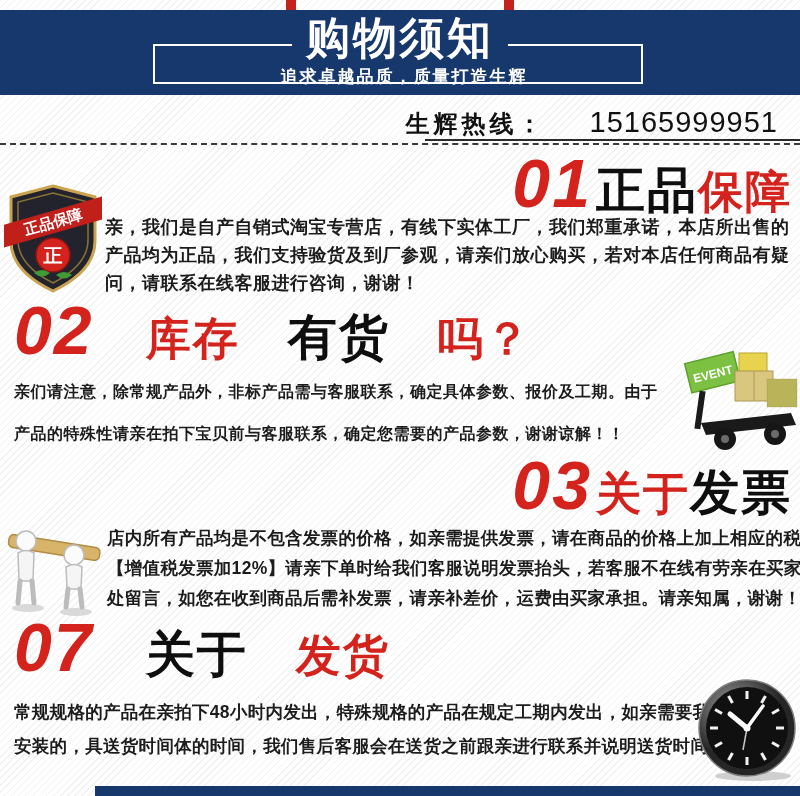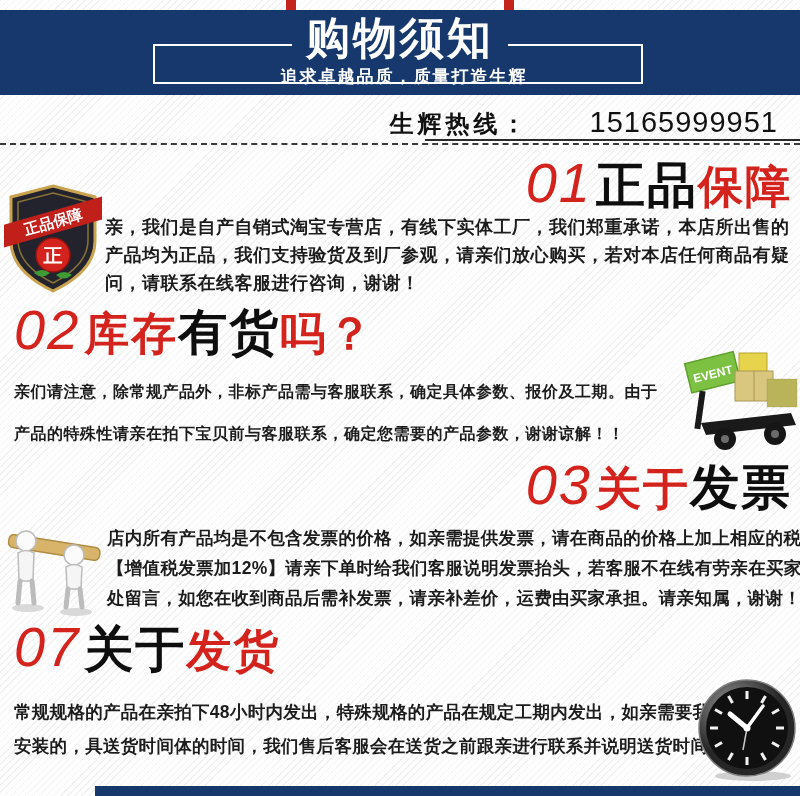--- a/index.html
+++ b/index.html
@@ -17,32 +17,32 @@
   .banner-title{
     position:absolute;left:50%;top:4px;transform:translateX(-50%);
     background:#17386d;padding:0 14px;z-index:2;
     font-size:44px;font-weight:bold;color:#fff;letter-spacing:3px;line-height:48px;white-space:nowrap;
   }
   .banner-subtitle{
     position:absolute;left:4px;top:55px;width:100%;text-align:center;z-index:2;
     font-size:17px;font-weight:bold;color:#fff;letter-spacing:2px;white-space:nowrap;
   }
   
-  .hotline{position:absolute;right:22px;top:106px;display:flex;align-items:baseline;white-space:nowrap;gap:16px;}
+  .hotline{position:absolute;right:22px;top:106px;display:flex;align-items:baseline;white-space:nowrap;}
   .hotline-label{font-size:24px;font-weight:bold;color:#111;letter-spacing:4px;}
   .hotline-number{font-size:29px;color:#111;letter-spacing:1px;margin-left:44px;}
   .hotline-underline{position:absolute;left:425px;right:0;top:139px;height:2px;background:#2a2a2a;}
   .dashed-divider{position:absolute;left:0;right:0;top:143px;border-top:2px dashed #3a3a3a;}
   
   .sec-heading{position:absolute;display:flex;align-items:baseline;white-space:nowrap;}
-  .sec-num{font-size:56px;font-weight:normal;font-style:italic;color:#d3231c;line-height:60px;letter-spacing:2px;margin-right:4px;}
+  .sec-num{font-size:68px;font-weight:bold;font-style:italic;color:#d3231c;line-height:60px;letter-spacing:2px;margin-right:4px;}
   .hc-red{font-size:45px;font-weight:bold;color:#d3231c;letter-spacing:2px;}
   .hc-black{font-size:49px;font-weight:900;color:#0e0e0e;letter-spacing:2px;}
   .h-right{right:8px;}
-  .h-left{left:14px;}
+  .h-left{left:14px;gap:48px;}
   
   .para{position:absolute;font-weight:bold;color:#1c1c1c;white-space:nowrap;}
   .para div{white-space:nowrap;}
   .p1{left:105px;top:213px;font-size:18px;line-height:28px;letter-spacing:0.5px;}
   .p2{left:14px;top:371px;font-size:16px;line-height:42px;letter-spacing:0.5px;}
   .p3{left:107px;top:523px;font-size:17.5px;line-height:30px;letter-spacing:0.3px;}
   .p4{left:14px;top:695px;font-size:17.5px;line-height:34px;letter-spacing:0.3px;}
   
   .art{position:absolute;}
   .badge-art{left:4px;top:183px;}

